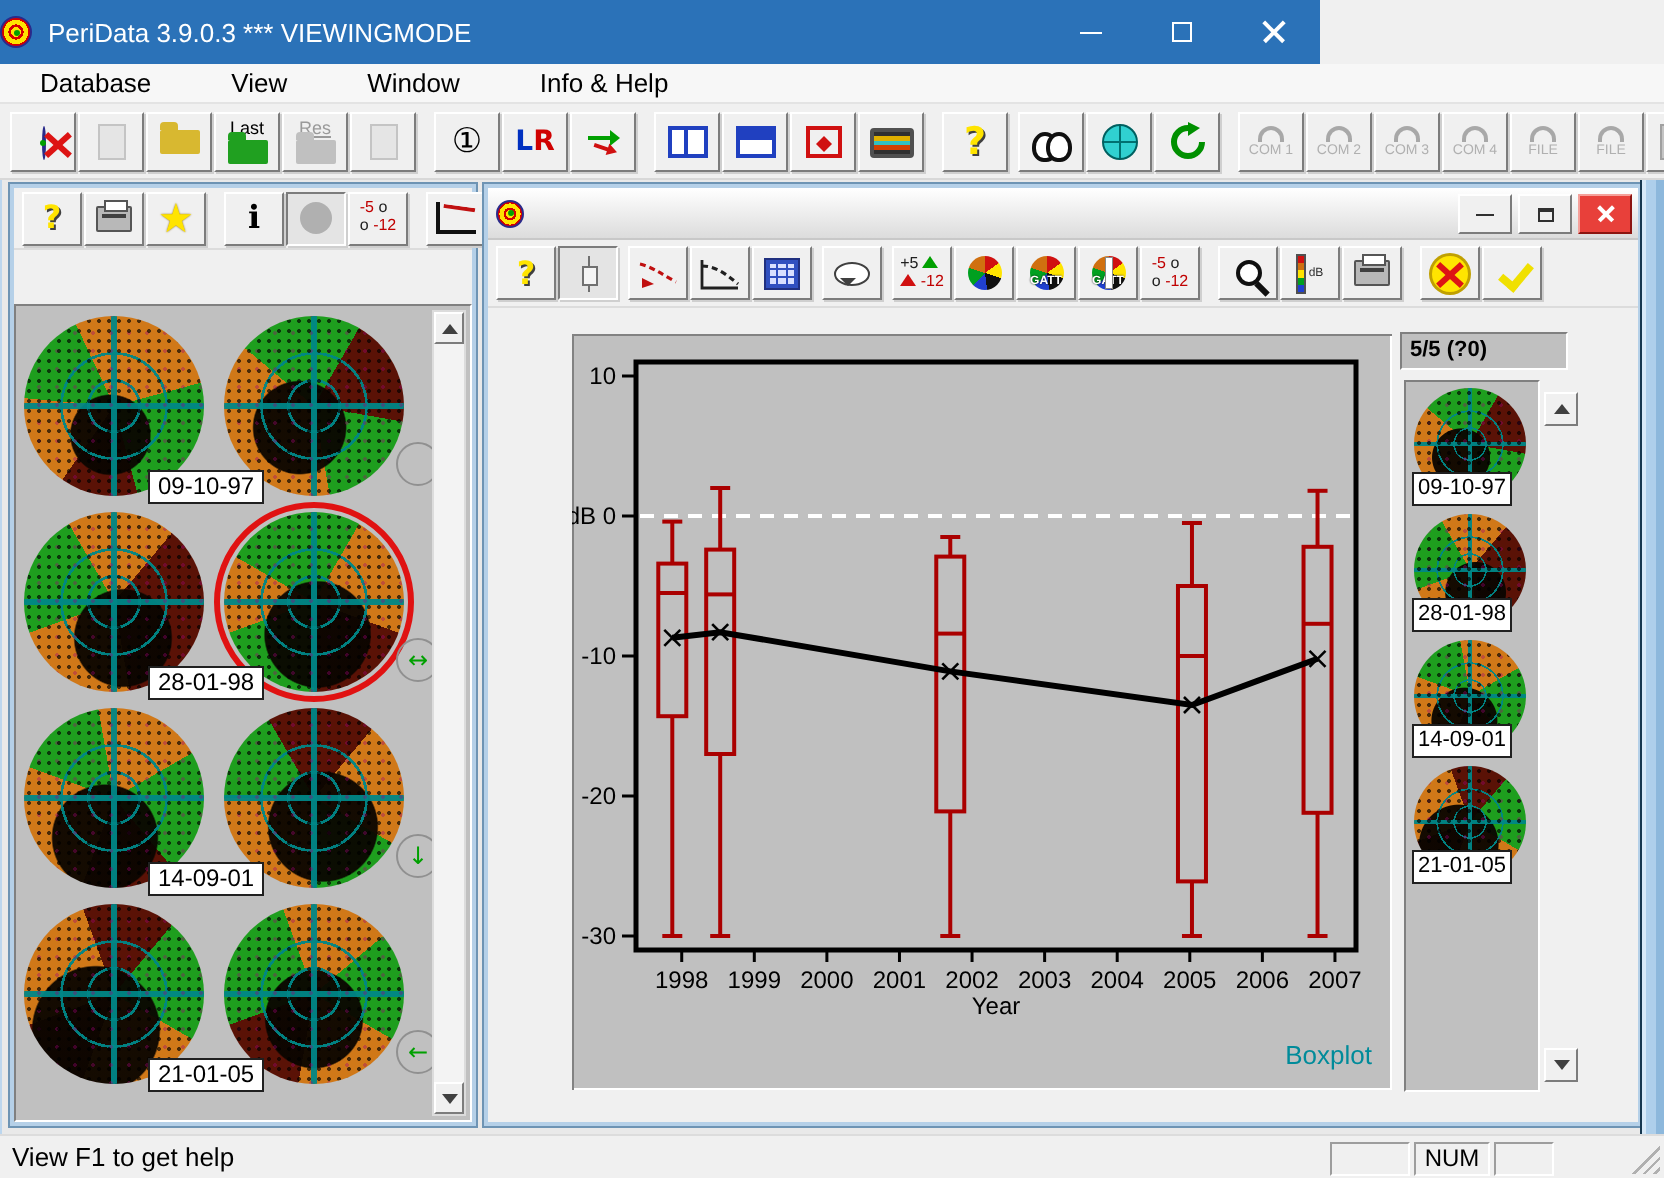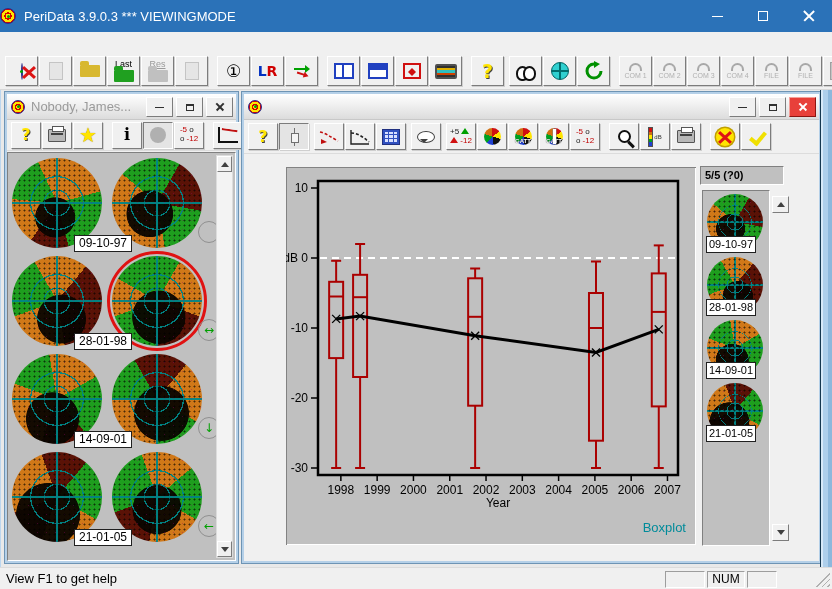--- a/index.html
+++ b/index.html
@@ -1,21 +1,21 @@
 <!DOCTYPE html>
 <html><head>
 <meta charset="utf-8">
 <style>
   * { margin:0; padding:0; box-sizing:border-box; }
   html,body { width:832px; height:589px; overflow:hidden; }
   body { font-family:"Liberation Sans", sans-serif; font-size:13px; background:#e9e9e9; }
   .app { position:relative; width:832px; height:589px; background:#f0f0f0; overflow:hidden; }
 
   
-  .titlebar { position:absolute; left:0; top:0; width:832px; height:32px; background:#2b72b8; display:flex; align-items:center;text-align:right; }
+  .titlebar { position:absolute; left:0; top:0; width:660px; height:32px; background:#2b72b8; display:flex; align-items:center;text-align:right; }
   .titlebar .title { color:#fff; font-size:13px; margin-left:8px; }
   .winbtns { position:absolute; right:0; top:0; height:32px; display:flex; }
   .winbtn { width:46px; height:32px; display:flex; align-items:center; justify-content:center; }
   .glyph-min { width:11px; height:1px; background:#fff; }
   .glyph-max { width:10px; height:10px; border:1px solid #fff; }
   .glyph-x { position:relative; width:12px; height:12px; }
   .glyph-x::before,.glyph-x::after { content:""; position:absolute; left:-1px; top:5px; width:14px; height:1.5px; background:#fff; }
   .glyph-x::before { transform:rotate(45deg); } .glyph-x::after { transform:rotate(-45deg); }
 
   
@@ -213,20 +213,26 @@
         </div>
       <div class="winbtn">
           <span class="glyph-max"></span>
         </div>
       <div class="winbtn">
           <span class="glyph-x"></span>
         </div>
     </div>
   </div>
 
+  <div class="menubar">
+    <span class="menu-item">Database</span>
+    <span class="menu-item">View</span>
+    <span class="menu-item">Window</span>
+    <span class="menu-item">Info &amp; Help</span>
+  </div>
 
   <div class="toolbar">
     <div class="tbtn">
         <span style="position:relative"><span class="target-icon icon16" style="margin:0"></span><span class="smallx" style="position:absolute;left:0;top:0"></span></span>
       </div>
     <div class="tbtn">
         <span class="doc-ic dis"></span>
       </div>
     <div class="tbtn">
         <span class="folder-ic f-yellow"></span>
@@ -318,35 +324,20 @@
         <span class="blank-ic"></span>
       </div>
 
     <div class="tgap"></div>
 
   </div>
 
   <div class="mdi">
 
     <div class="child left-child">
-      <div class="child-titlebar inactive">
-        <span class="target-icon" style="width:14px;height:14px;margin-left:4px"></span>
-        <span class="ct">Nobody, James...</span>
-        <div class="cbtns">
-          <div class="cbtn">
-              <span class="glyph-min"></span>
-            </div>
-          <div class="cbtn">
-              <span class="glyph-rest"></span>
-            </div>
-          <div class="cbtn">
-              <span class="cx"></span>
-            </div>
-        </div>
-      </div>
       <div class="child-toolbar">
         <div class="tbtn">
             <span class="q-help small">?</span>
           </div>
         <div class="tbtn">
             <span class="print-ic"></span>
           </div>
         <div class="tbtn">
             <span class="star-glyph">★</span>
           </div>

